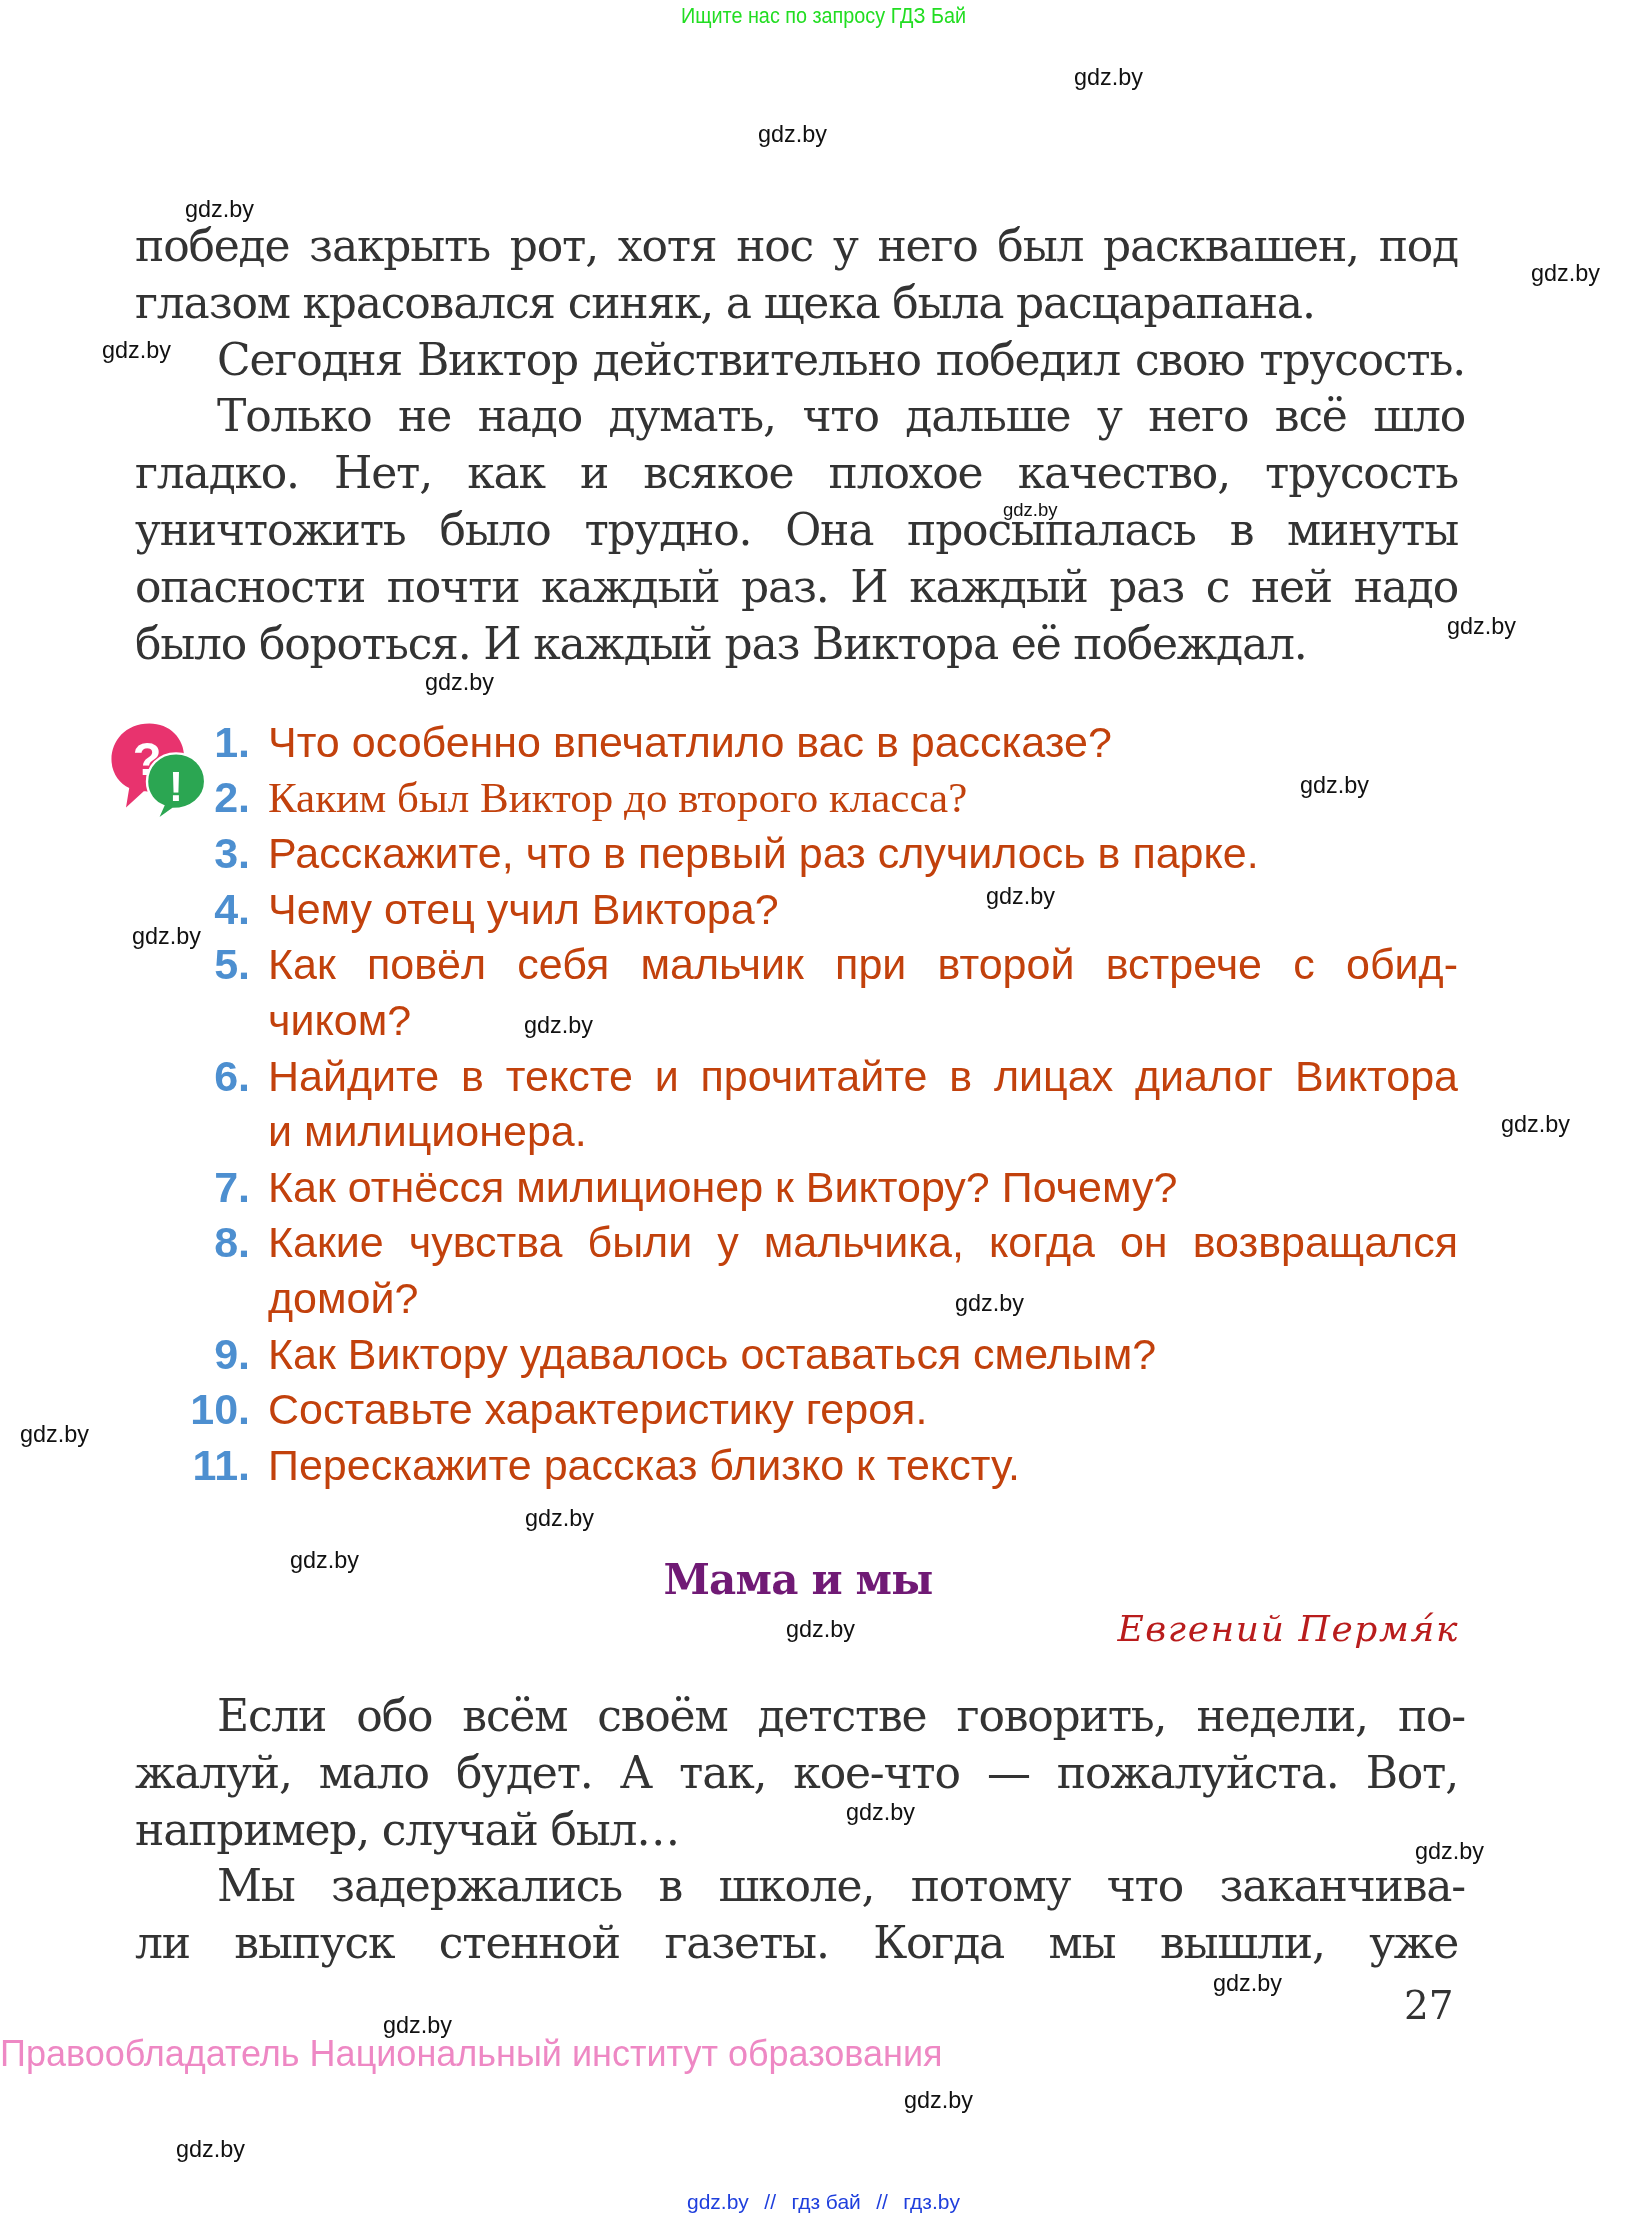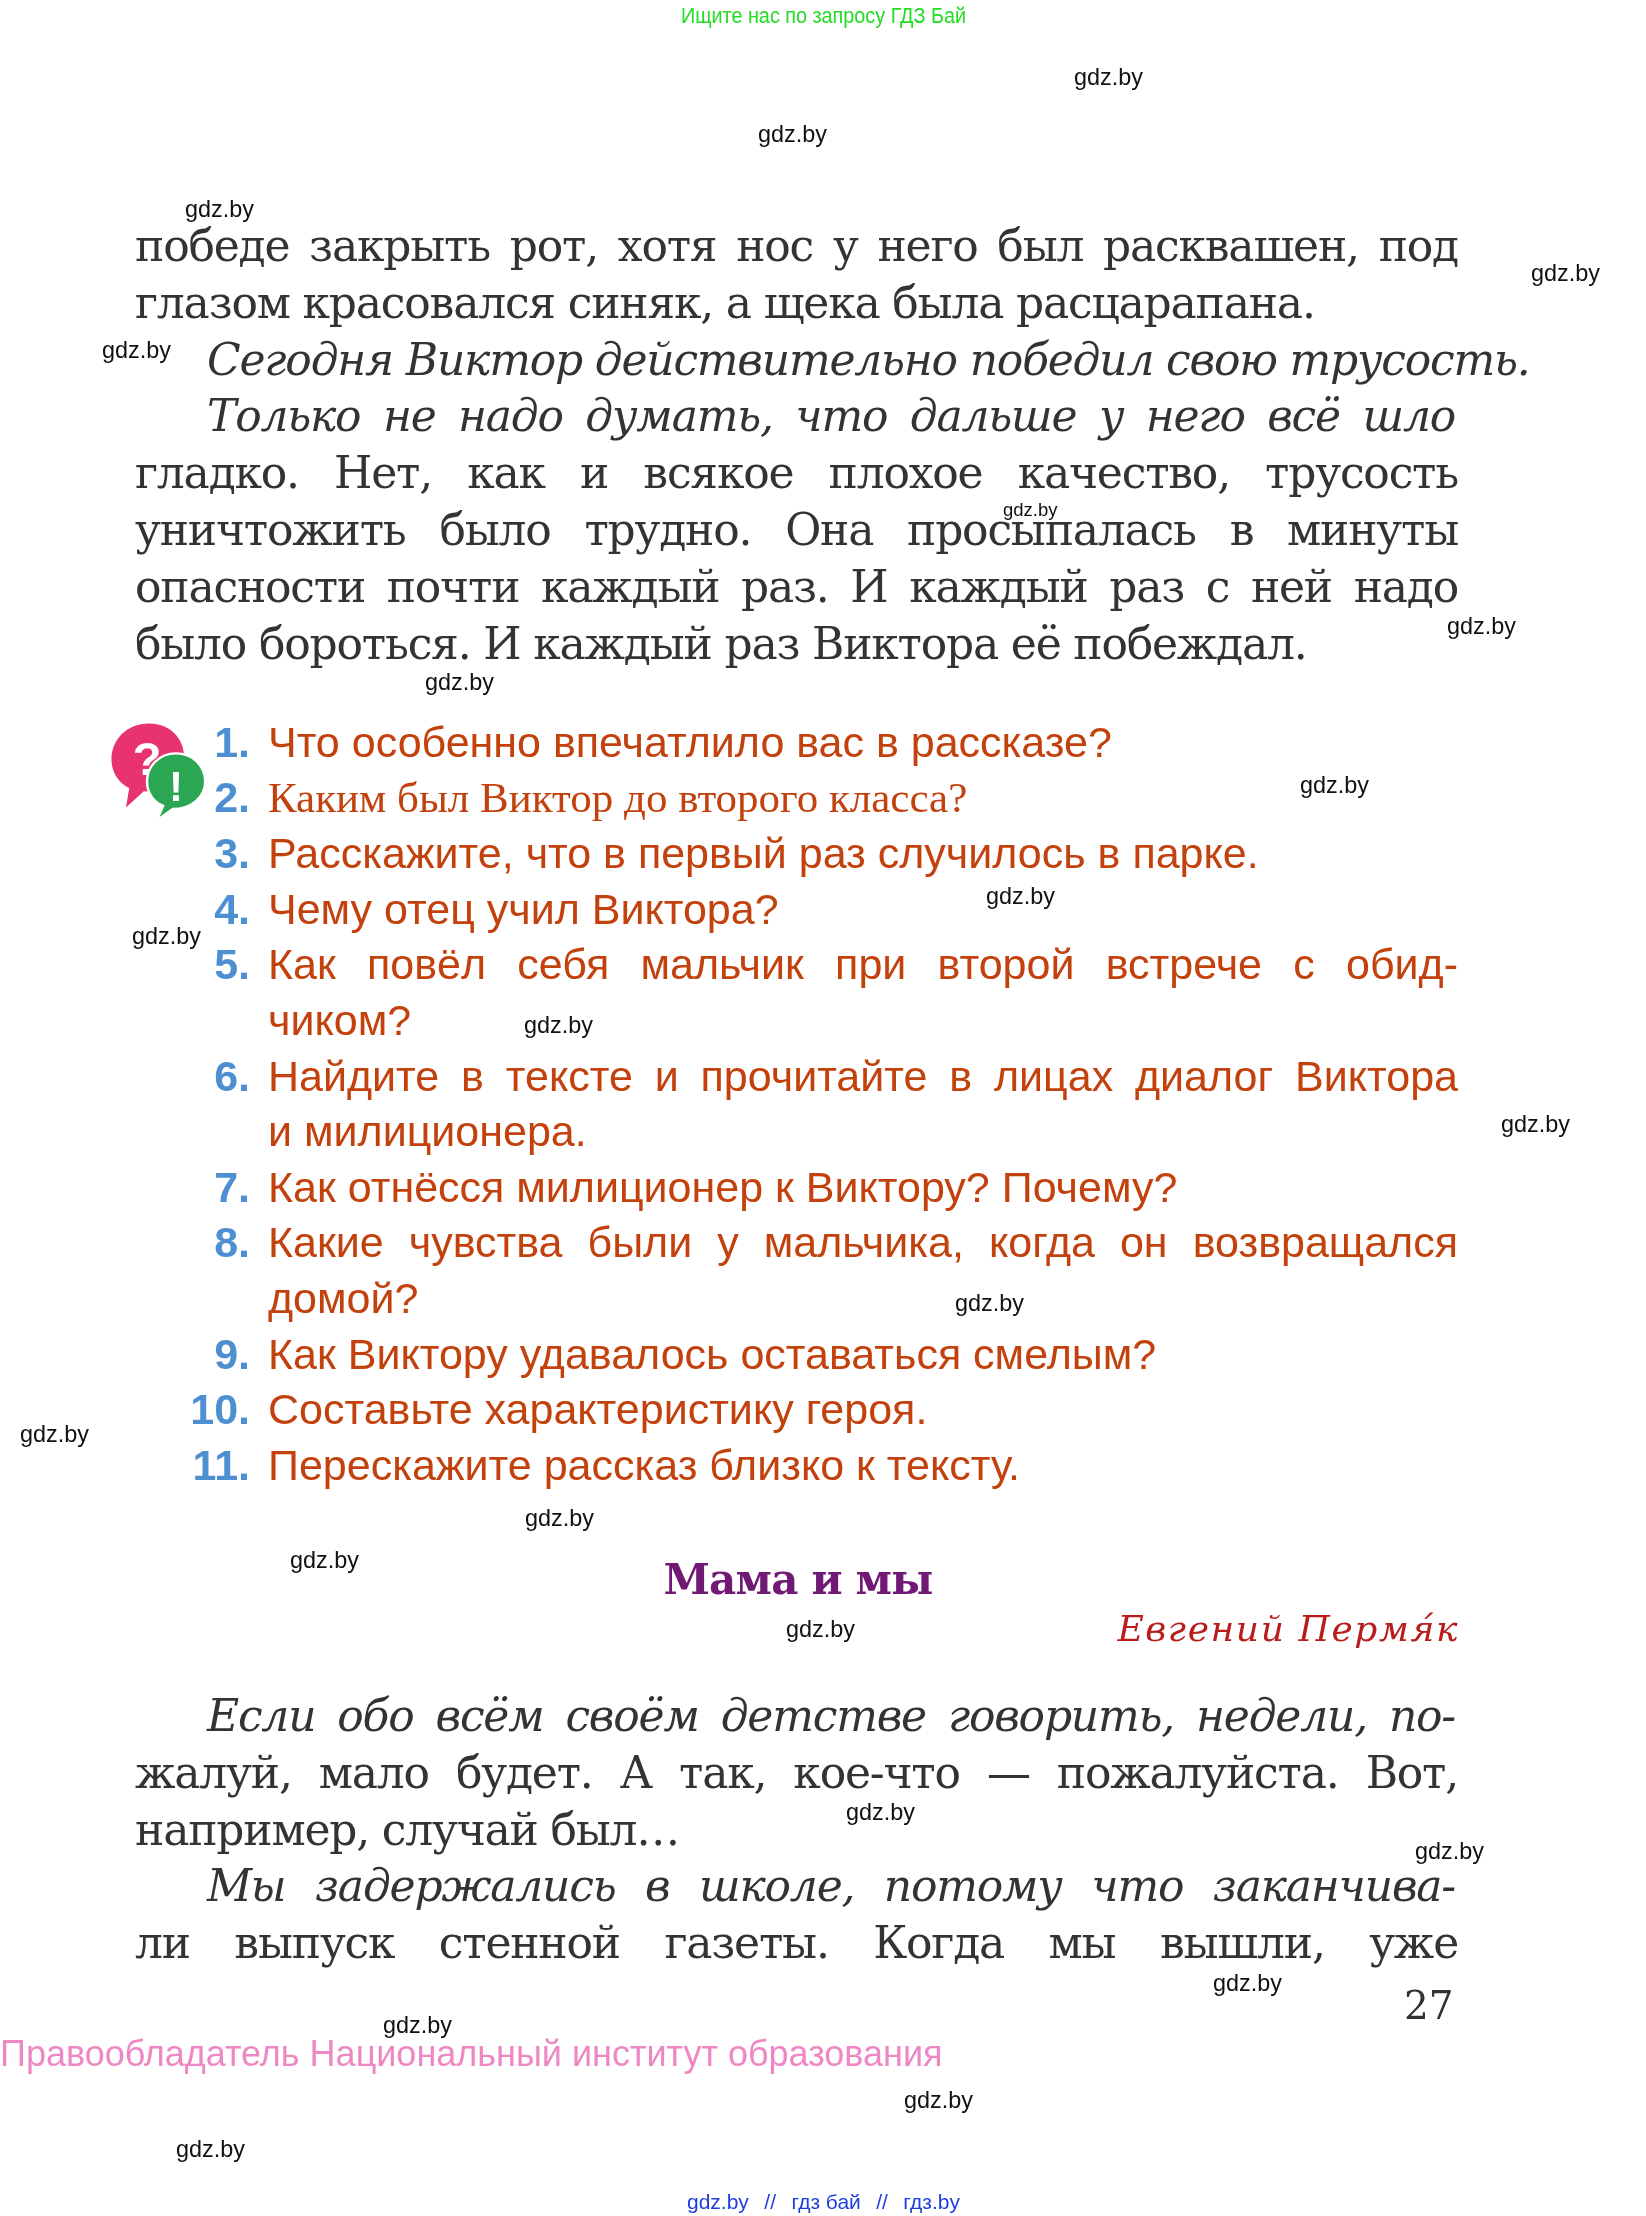--- a/index.html
+++ b/index.html
@@ -47,21 +47,21 @@
       left: 0;
       height: 56px;
       line-height: 56px;
       transform-origin: left center;
     }
     .prose .line.justify {
       width: 1323px;
       text-align: justify;
       text-align-last: justify;
     }
-    .prose .line.indent { left: 72px; font-style: italic; }
+    .prose .line.indent { left: 82px; }
     .prose .line.indent.justify { width: 1248px; }
 
     .questions {
       position: absolute;
       left: 0;
       top: 0;
     }
     .q-num {
       position: absolute;
       font-family: "Liberation Sans", sans-serif;

